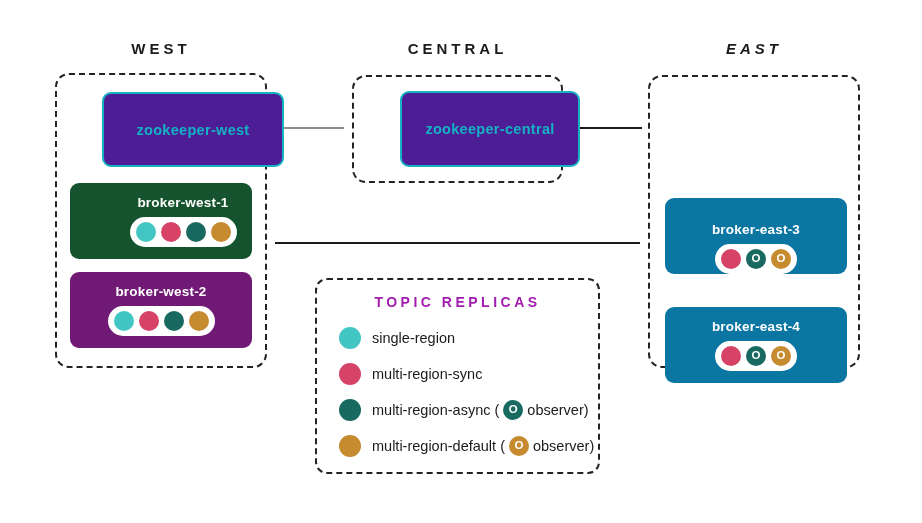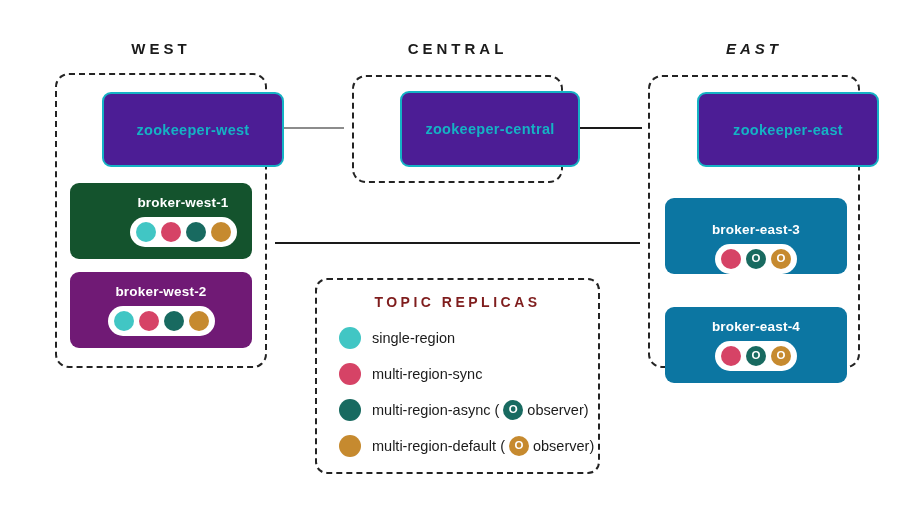--- a/index.html
+++ b/index.html
@@ -20,21 +20,21 @@
   .pill {background:#ffffff; border-radius:18px; padding:5px 6px; display:flex; gap:5px; align-items:center;}
 
   .dot {border-radius:50%; display:flex; align-items:center; justify-content:center; flex:0 0 auto;}
   .dot-20 {width:20px; height:20px;}
   .dot-22 {width:22px; height:22px;}
   .dot-letter {color:#ffffff; font-weight:700; font-size:11.5px; line-height:1;}
 
   .line {position:absolute; height:2px;}
 
   .legend {padding:14px 0 0 0;}
-  .legend-title {text-align:center; font-weight:700; font-size:14px; letter-spacing:3.5px; color:#7f1d1d;}
+  .legend-title {text-align:center; font-weight:700; font-size:14px; letter-spacing:3.5px; color:#a21caf;}
   .legend-rows {padding:10px 0 0 22px;}
   .legend-row {display:flex; align-items:center; height:36px; gap:11px;}
   .legend-label {font-size:14.5px; color:#1b1b1b; display:flex; align-items:center; gap:4px; white-space:nowrap;}
 </style>
 </head>
 <body>
 
 <div class="canvas">
 
   <div class="region-label" style="left:55px; width:212px;">WEST</div>
@@ -70,23 +70,20 @@
       <span class="dot dot-20" style="background-color: rgb(214, 67, 102);"></span>
       <span class="dot dot-20" style="background-color: rgb(24, 106, 96);"></span>
       <span class="dot dot-20" style="background-color: rgb(198, 138, 47);"></span>
     </div>
   </div>
 
   <div class="node zk" style="left: 368px; top: 91px; width: 180px; height: 76px; border-color: rgb(21, 178, 196);">
     <span style="color: rgb(21, 178, 196);">zookeeper-central</span>
   </div>
 
-  <div class="node zk" style="left: 665px; top: 92px; width: 182px; height: 75px; border-color: rgb(21, 178, 196);">
-    <span style="color: rgb(21, 178, 196);">zookeeper-east</span>
-  </div>
 
   <div class="node broker" style="left: 665px; top: 198px; width: 182px; height: 76px; background-color: rgb(12, 118, 162); justify-content: flex-end;">
     <div class="broker-name">broker-east-3</div>
     <div class="pill">
       <span class="dot dot-20" style="background-color: rgb(214, 67, 102);"></span>
       <span class="dot dot-20" style="background-color: rgb(24, 106, 96);">
           <span class="dot-letter">O</span>
         </span>
       <span class="dot dot-20" style="background-color: rgb(198, 138, 47);">
           <span class="dot-letter">O</span>

